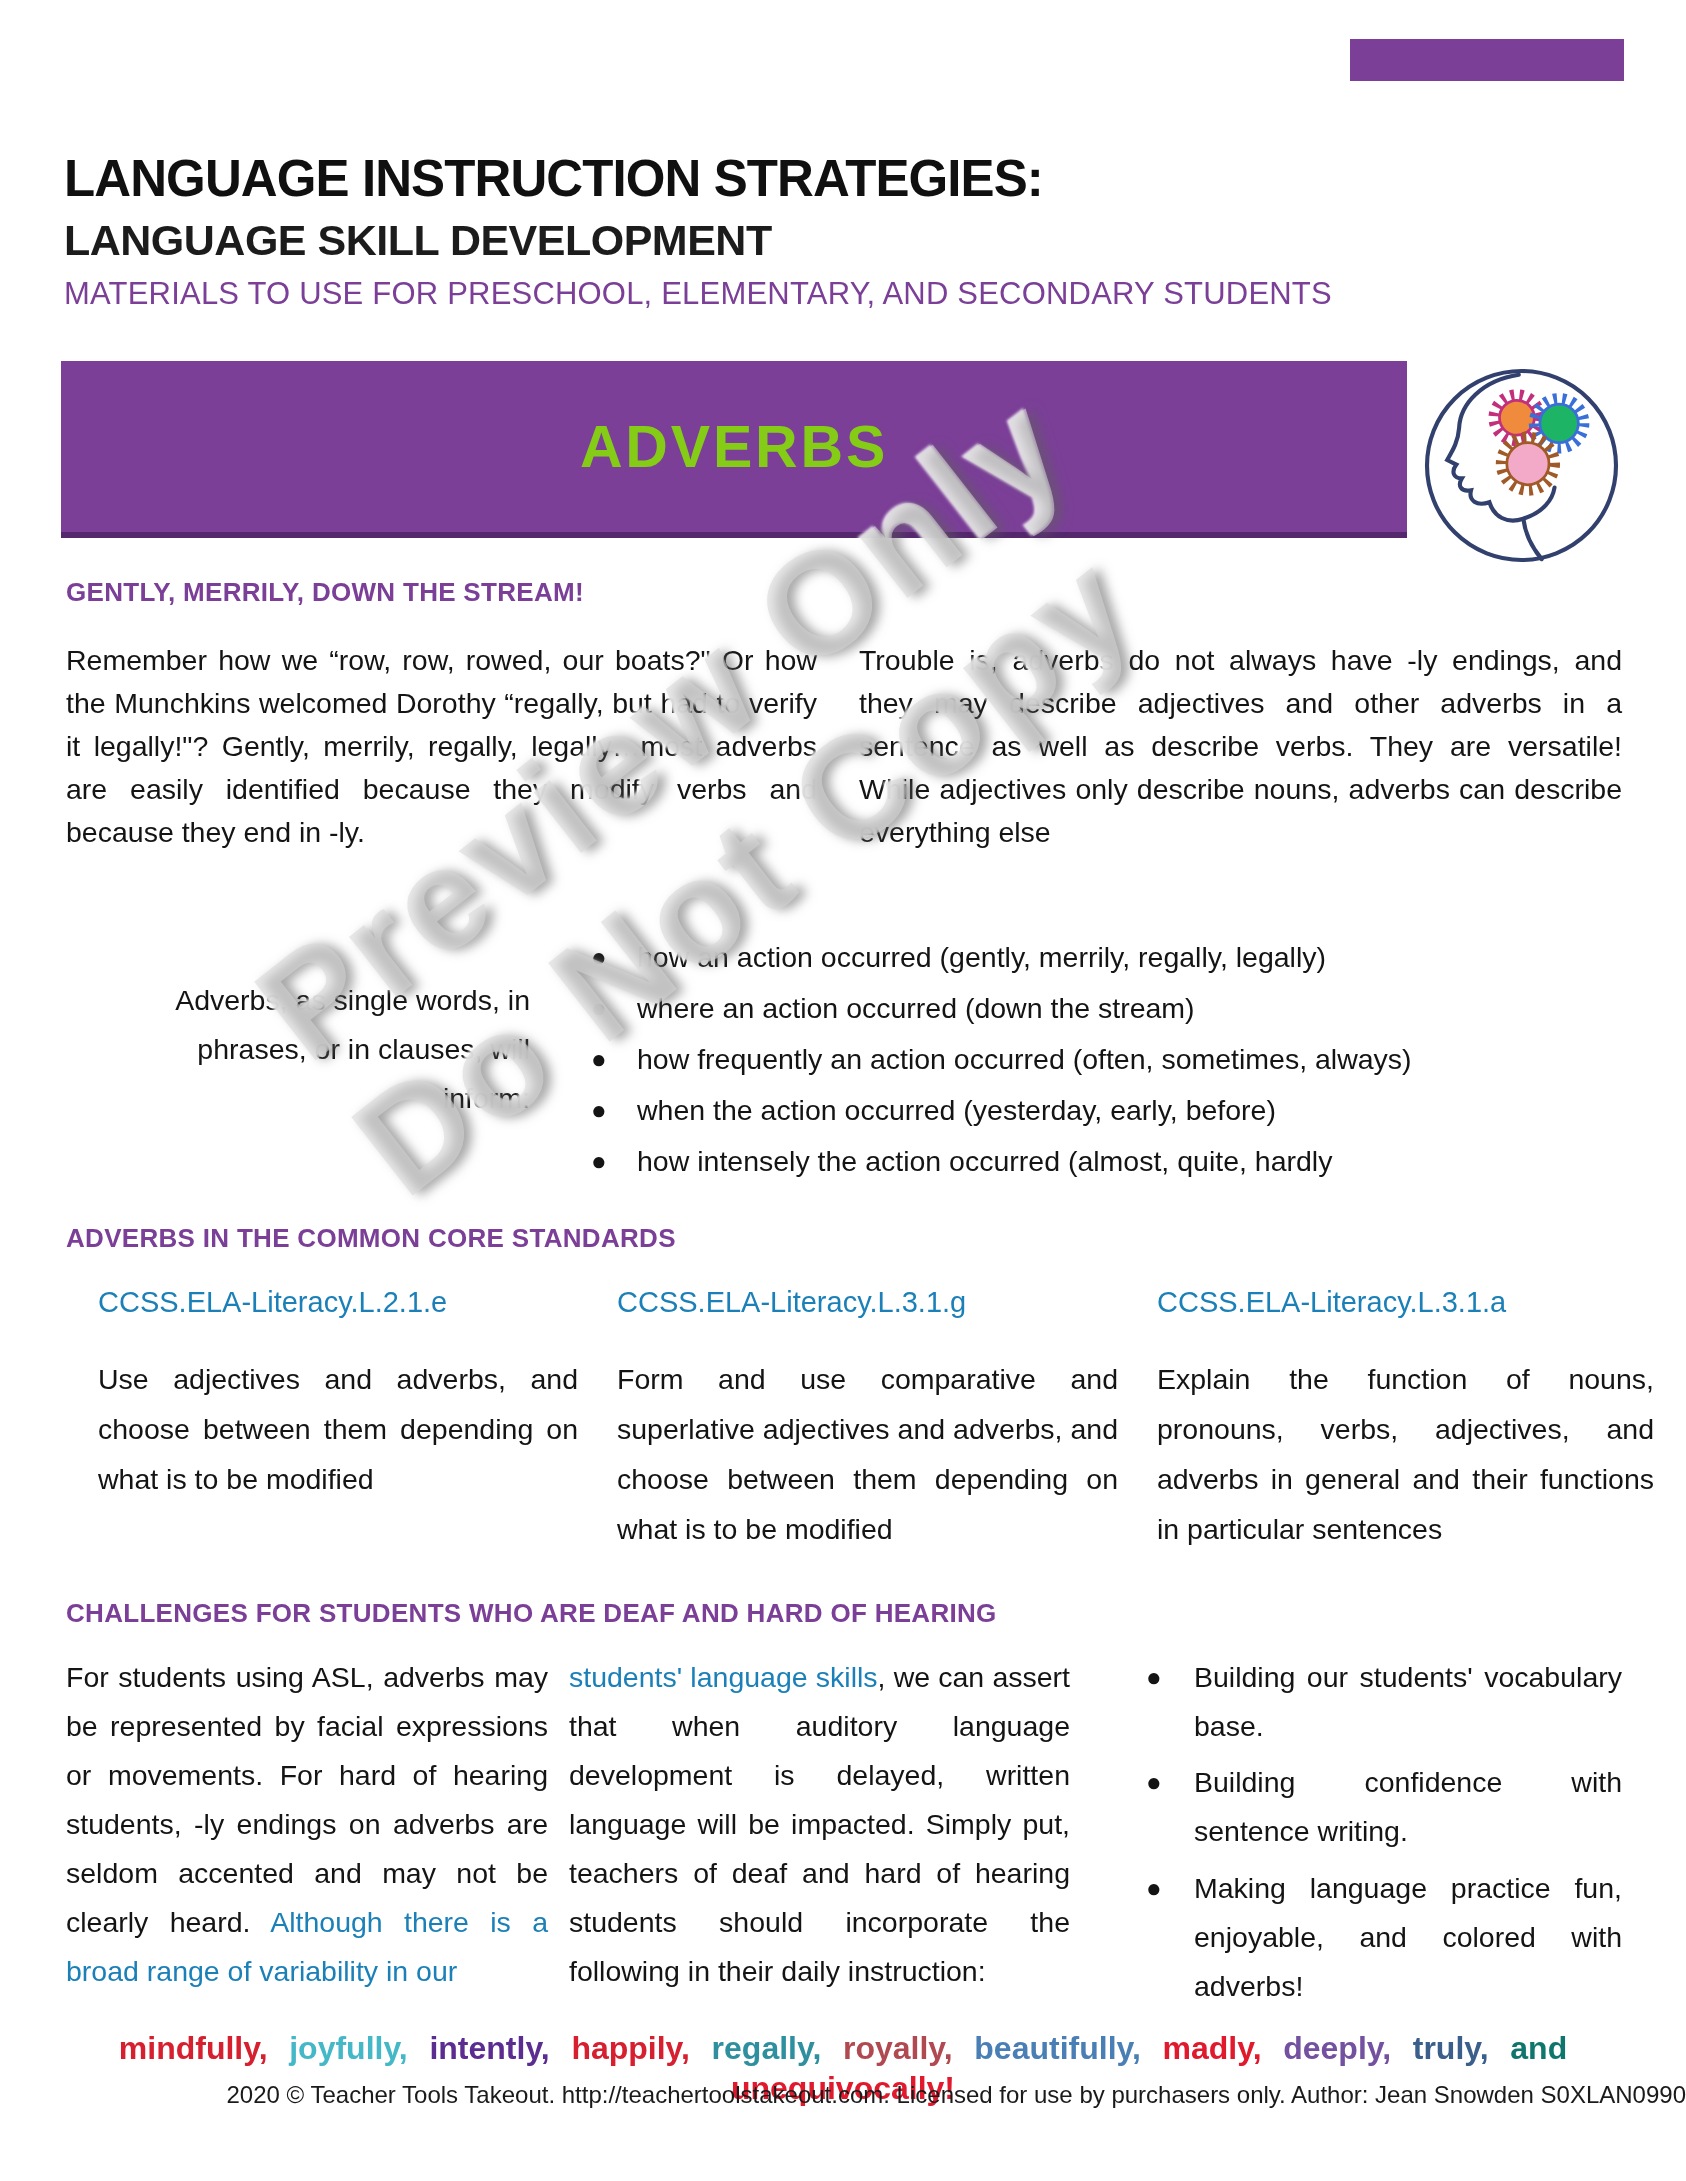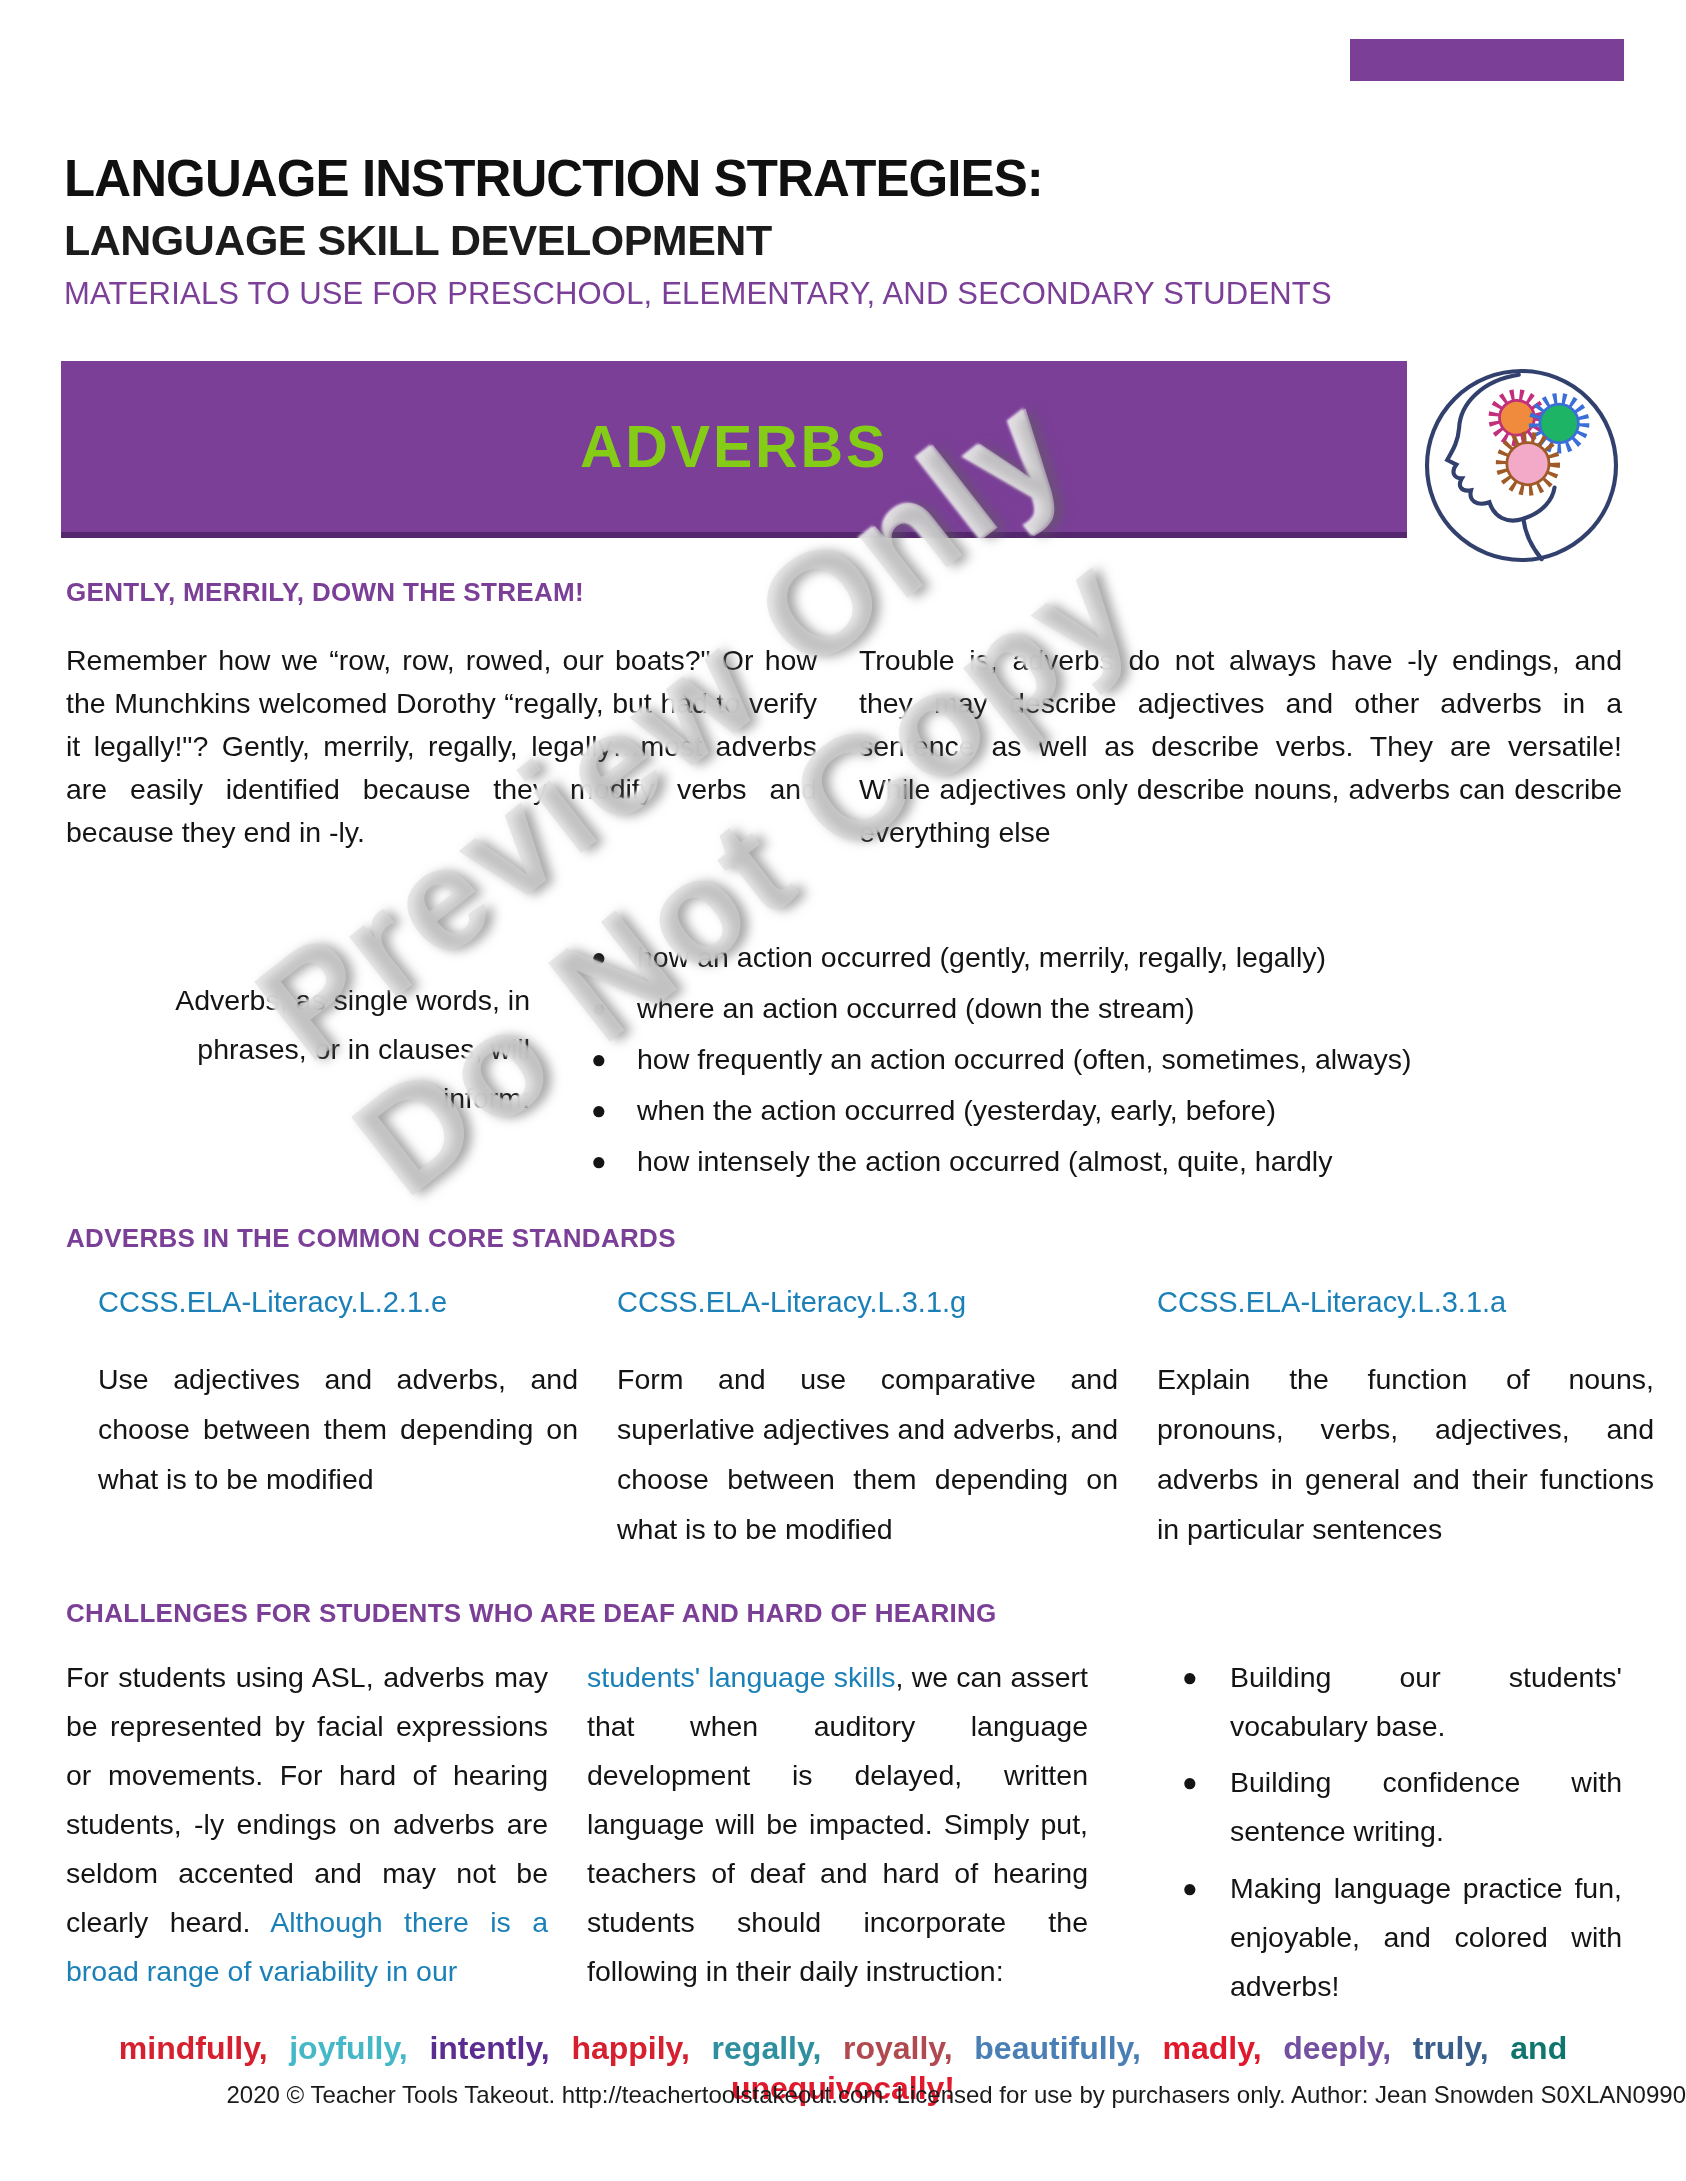--- a/index.html
+++ b/index.html
@@ -50,21 +50,21 @@
 
   
   .std-cols { position:absolute; left:66px; top:1284px; width:1556px; display:flex; gap:39px;margin-left:32px; }
   .std-col-1 { width:480px; flex:none; }
   .std-col-2 { width:501px; flex:none; }
   .std-col-3 { flex:1; }
   .std-link { font-size:29px; color:#1b80b8; line-height:37px; }
   .std-text { margin-top:33px; font-size:28.5px; line-height:50px; text-align:justify; }
 
   
-  .chal-cols { position:absolute; left:66px; top:1653px; width:1556px; display:flex; gap:39px; }
+  .chal-cols { position:absolute; left:66px; top:1653px; width:1556px; display:flex; gap:21px; }
   .chal-col-1 { width:482px; flex:none; }
   .chal-col-2 { width:501px; flex:none; }
   .chal-col-3 { flex:1; padding-left:55px; box-sizing:border-box; }
   .chal-cols p { margin:0; font-size:28.5px; line-height:49px; text-align:justify; }
   .blue { color:#1b80b8; }
   .chal-col-3 .bullet-row { font-size:28.5px; line-height:49px; margin-bottom:7.3px; }
   .chal-col-3 .bullet-dot { width:48px; }
   .chal-col-3 .bullet-text { text-align:justify; }
 
   

